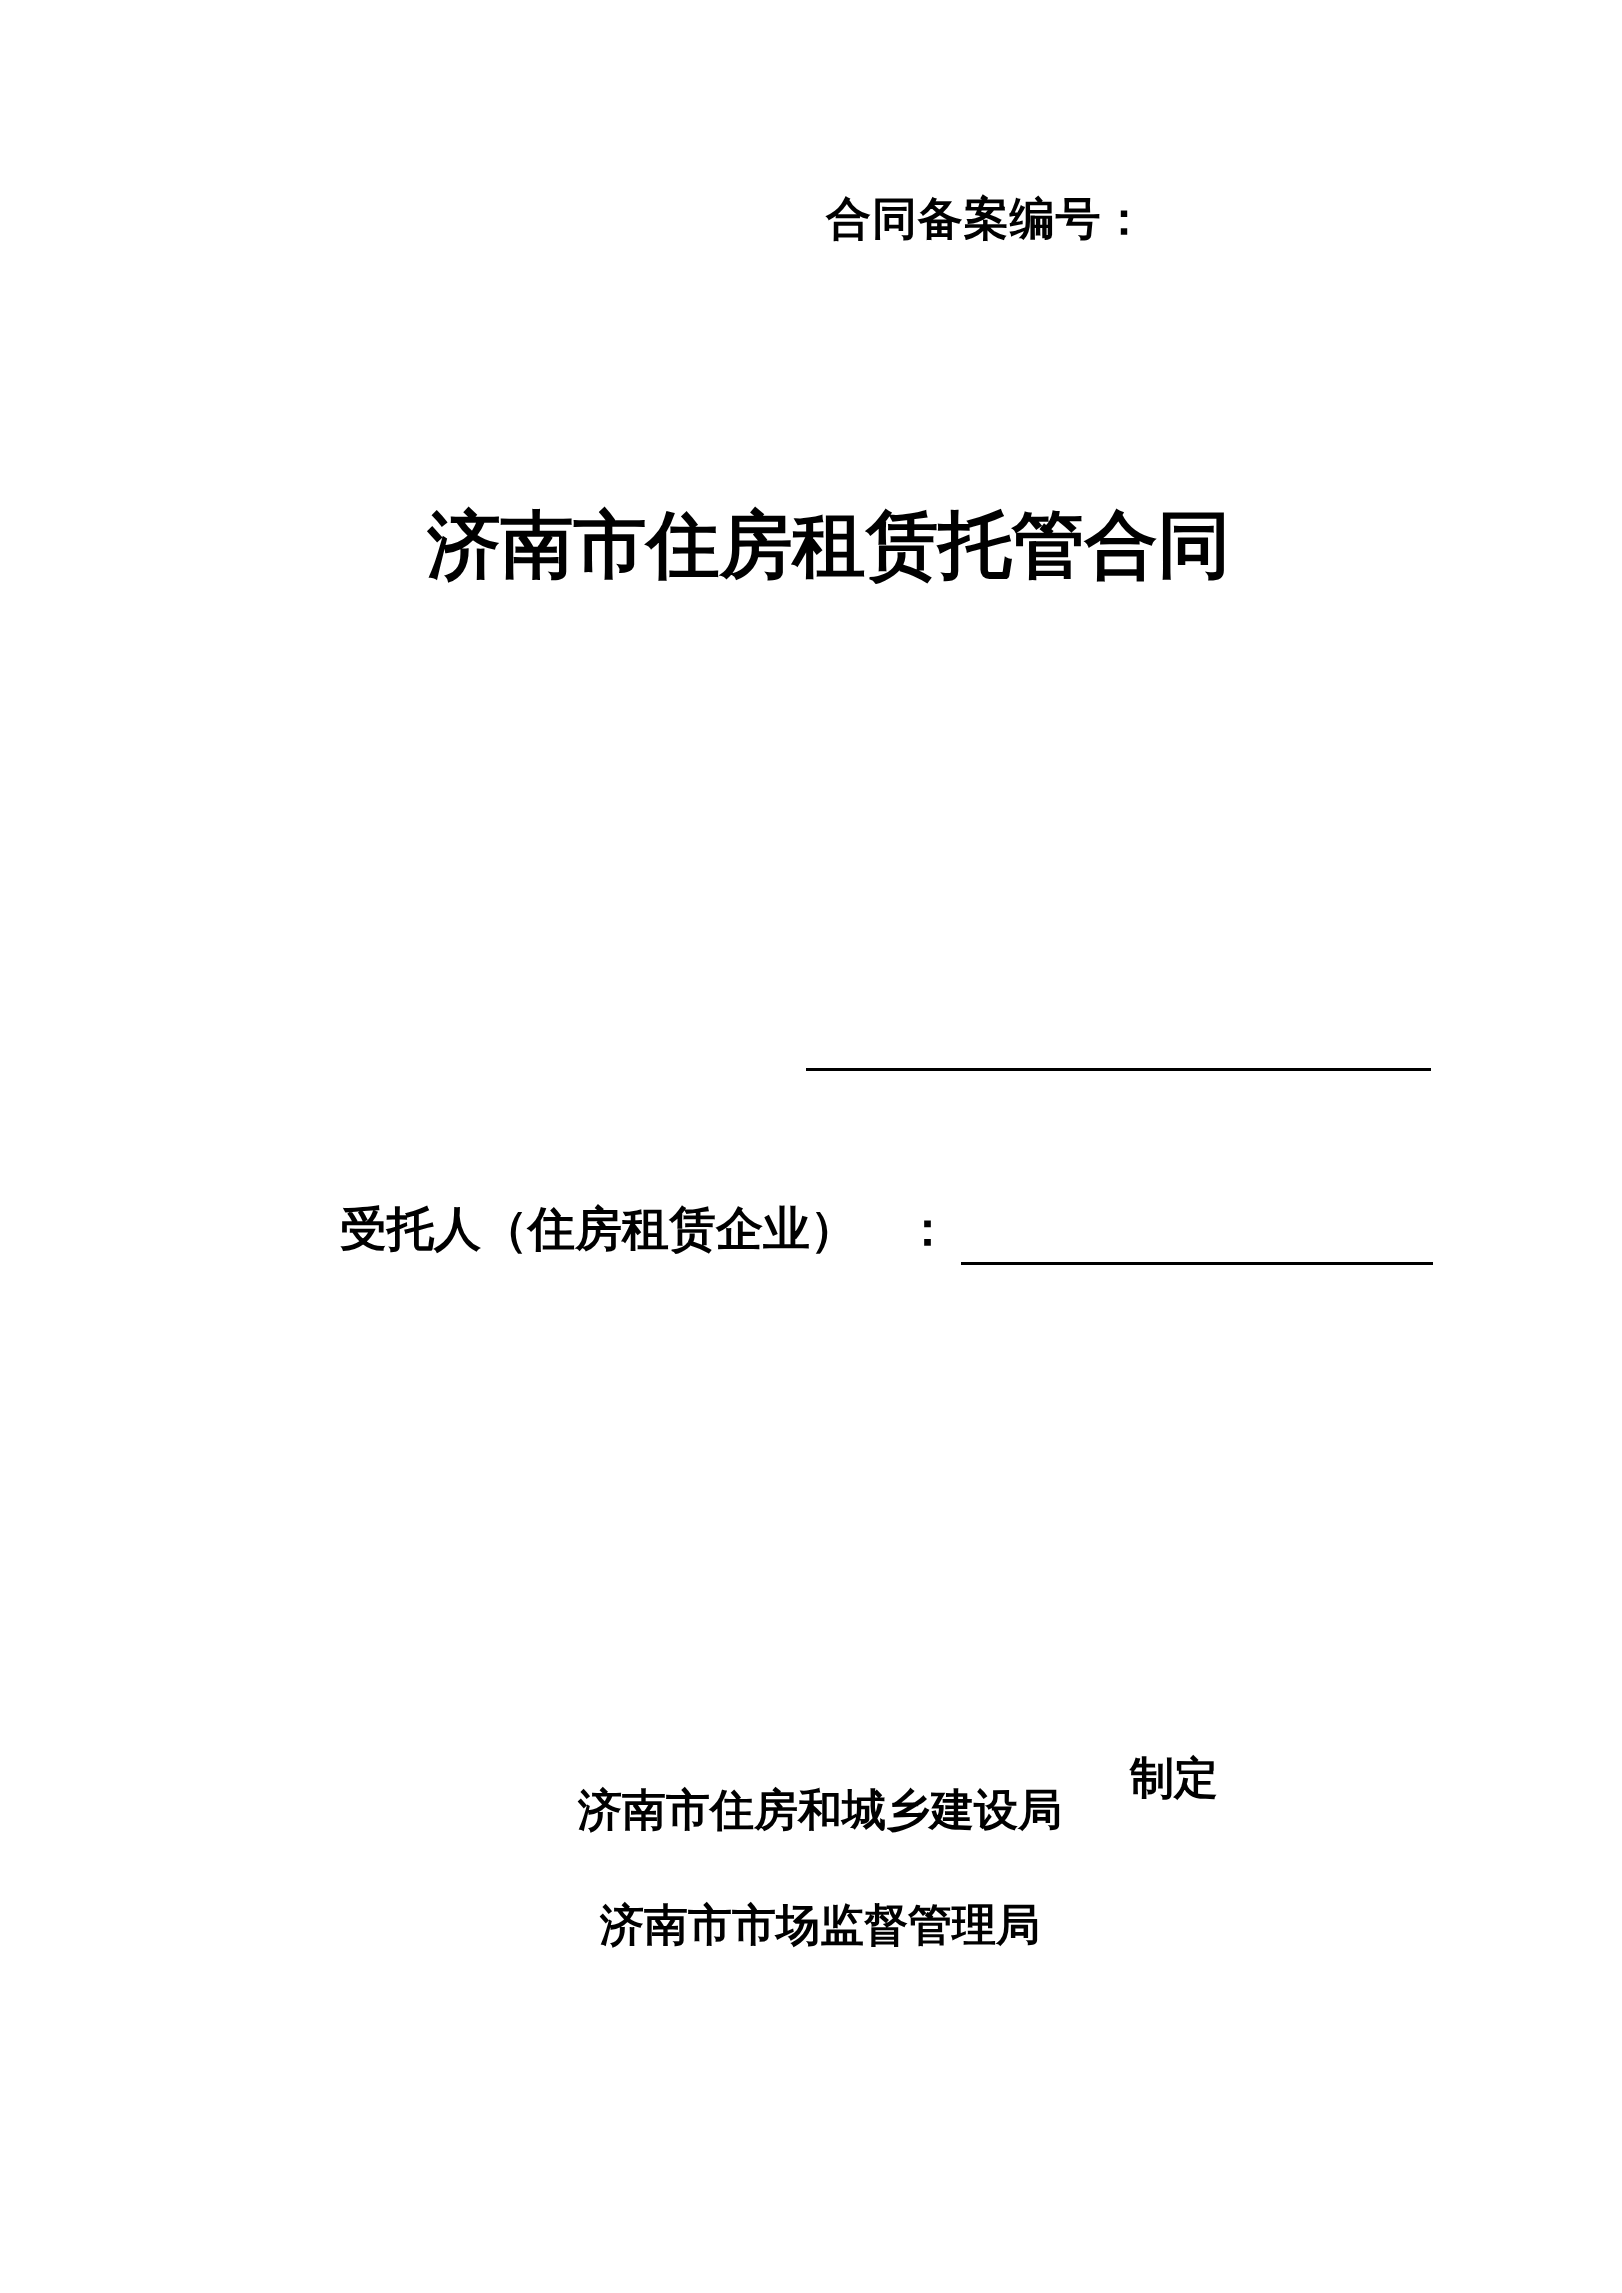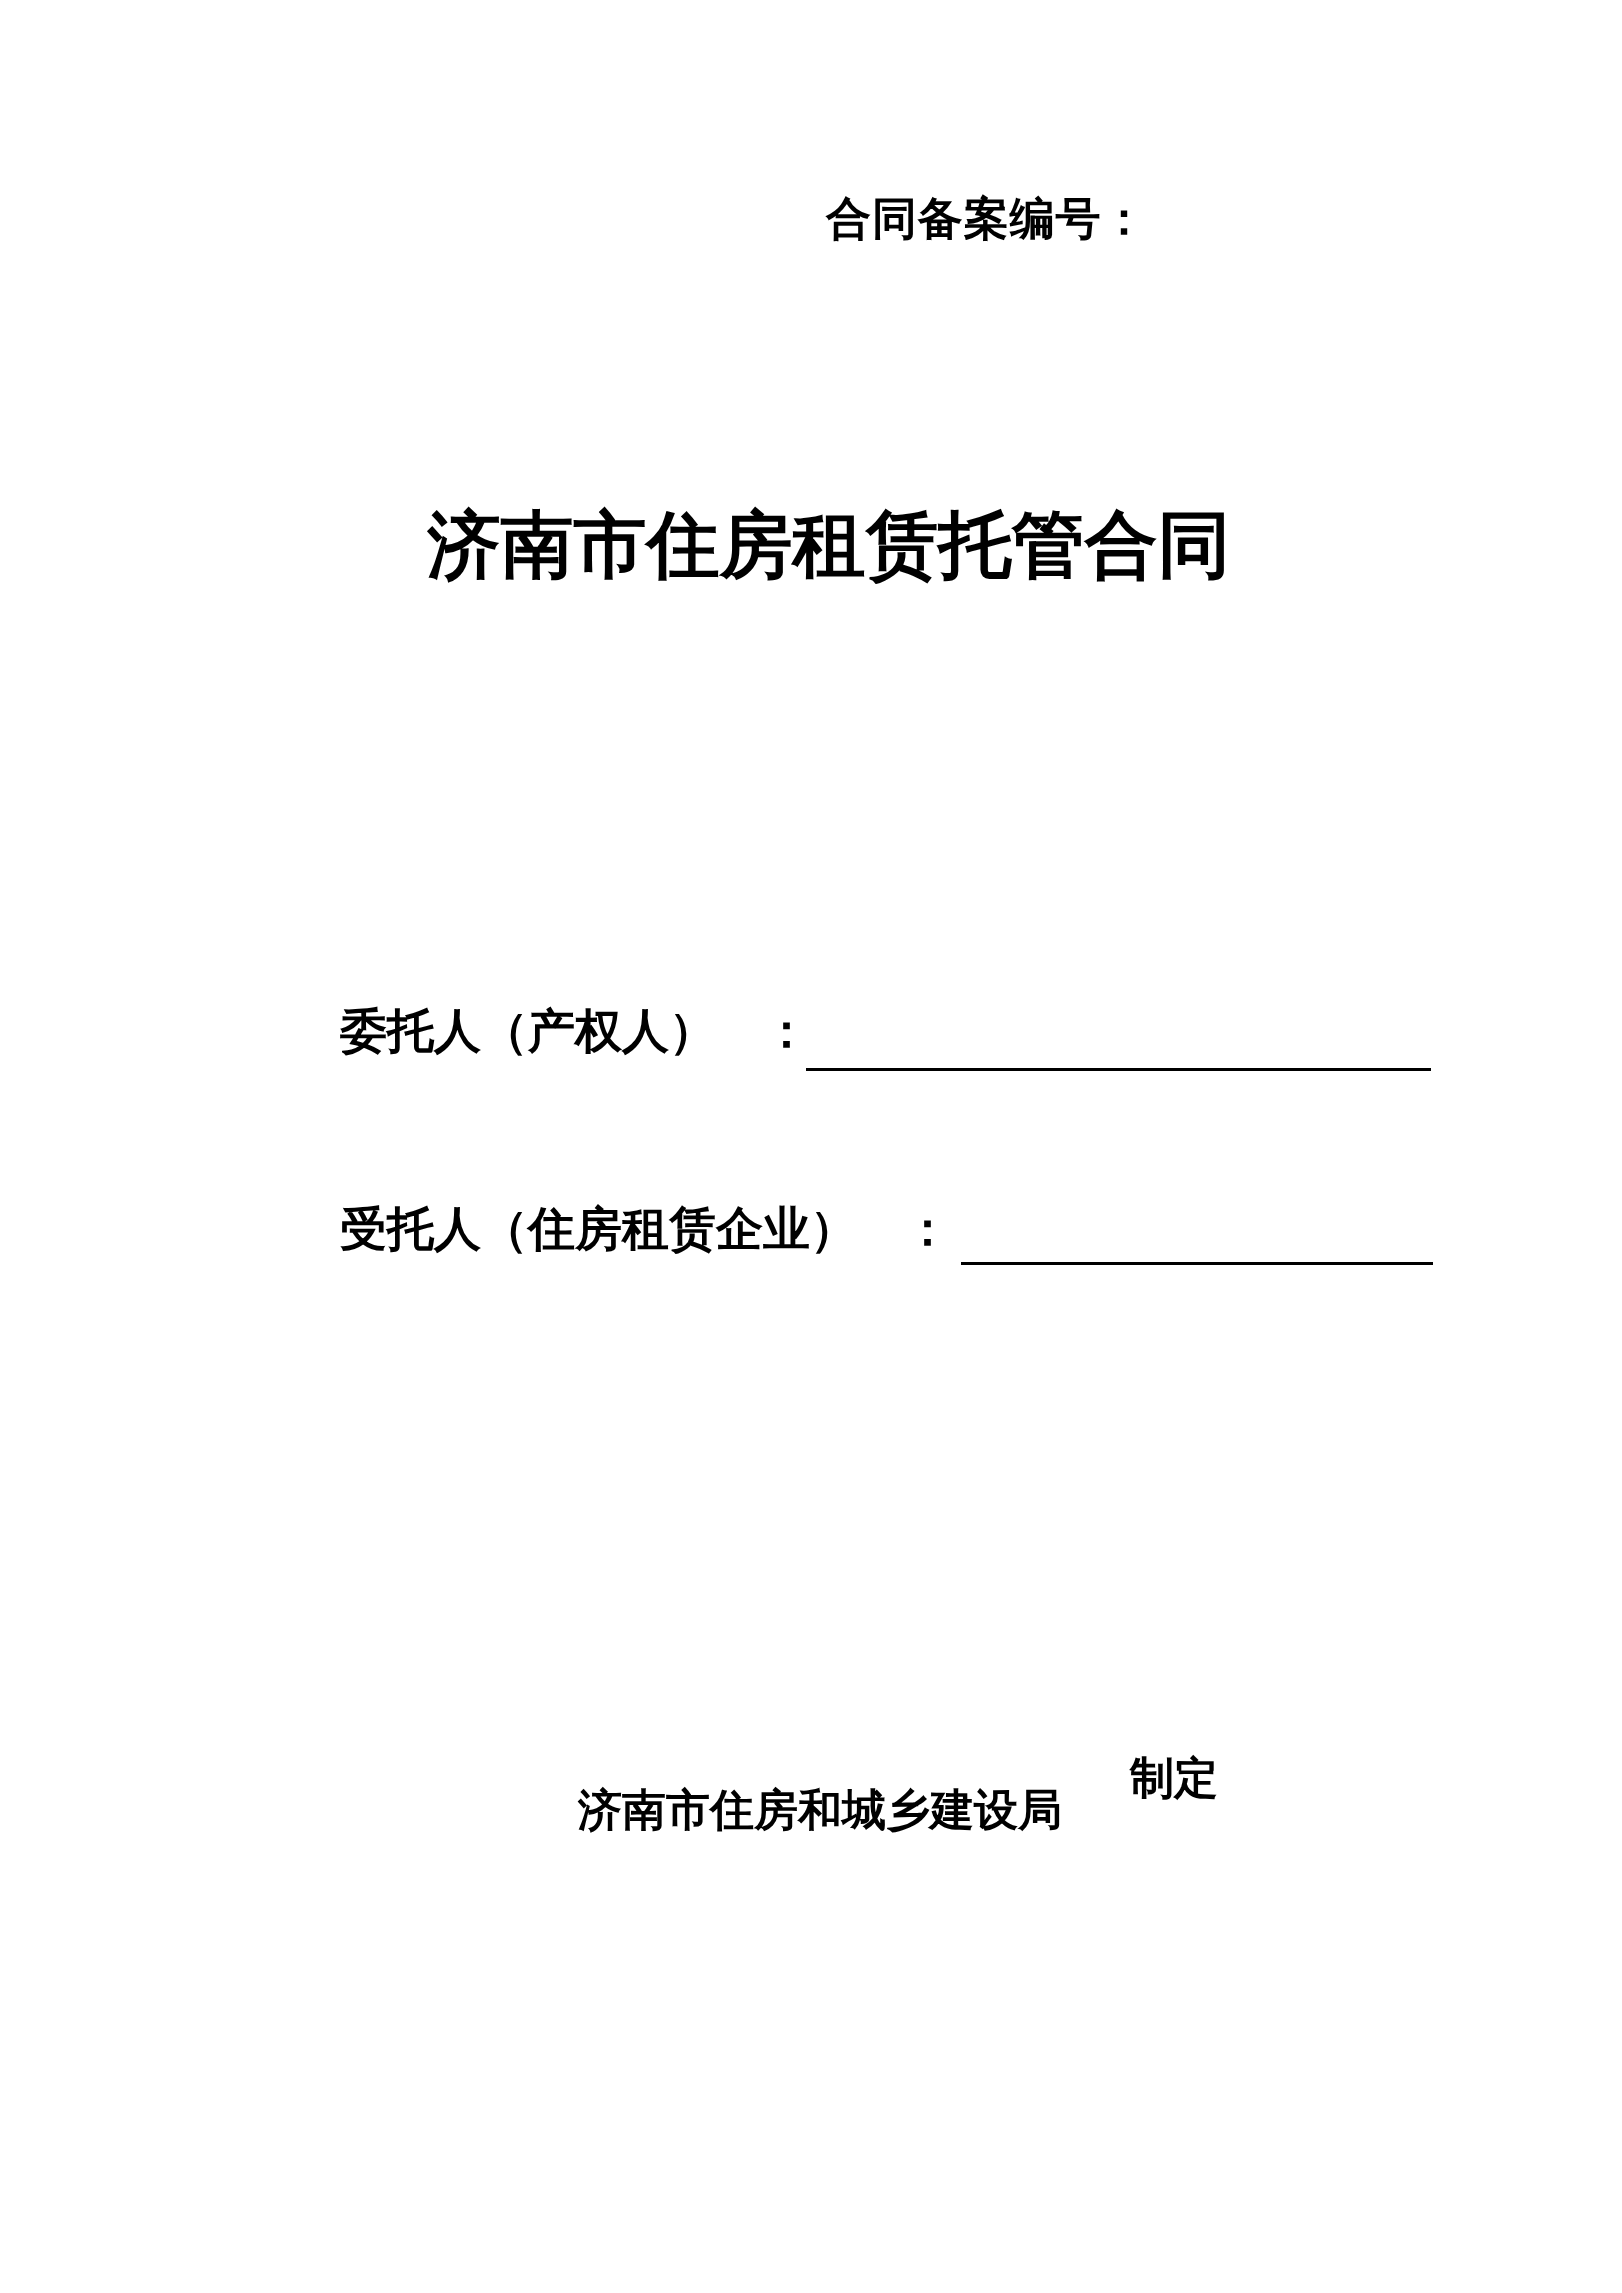--- a/index.html
+++ b/index.html
@@ -76,27 +76,27 @@
 </style>
 </head>
 <body>
 
 <div class="page">
 
   <div class="filing">合同备案编号：</div>
 
   <h1 class="title">济南市住房租赁托管合同</h1>
 
-  <div class="party consignor">委托人（产权人）　：</div>
 
   <div class="blank blank1"></div>
 
   <div class="party trustee">受托人（住房租赁企业）　：</div>
 
   <div class="blank blank2"></div>
 
   <div class="issuer issuer1">济南市住房和城乡建设局</div>
 
   <div class="issuer enact">制定</div>
 
+  <div class="issuer issuer2">济南市市场监督管理局</div>
 
 </div>
 
 
 </body></html>

